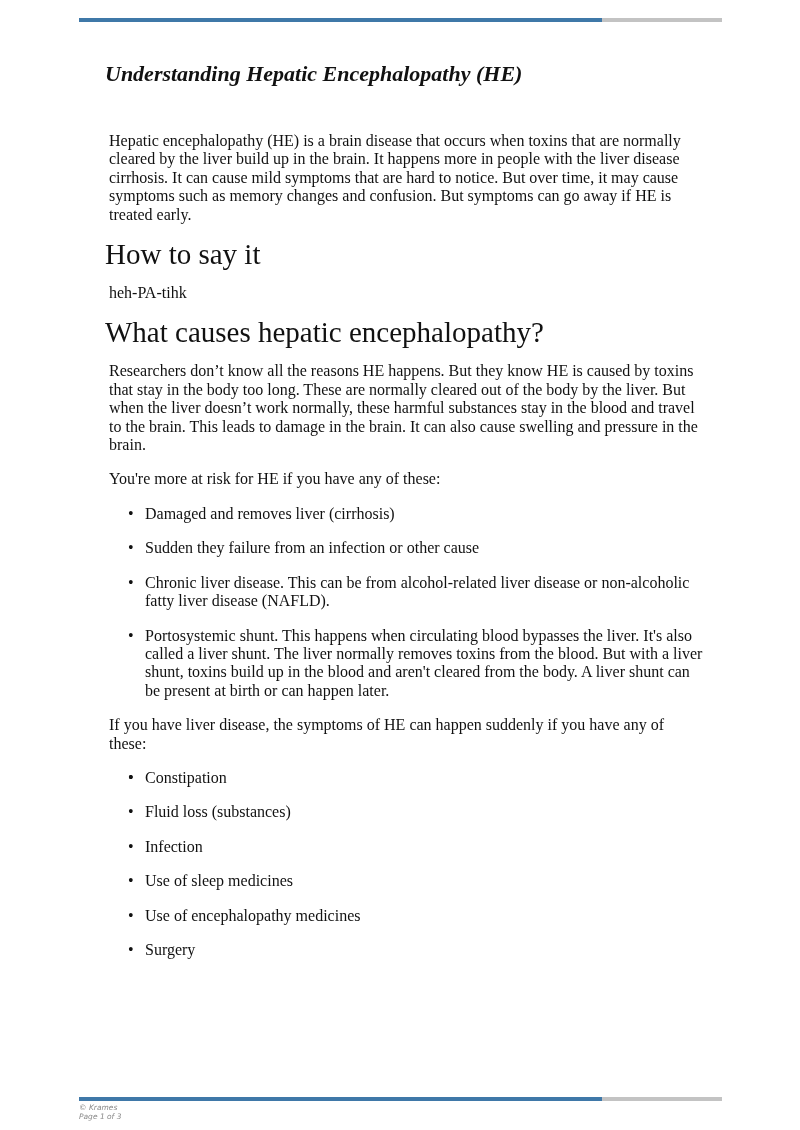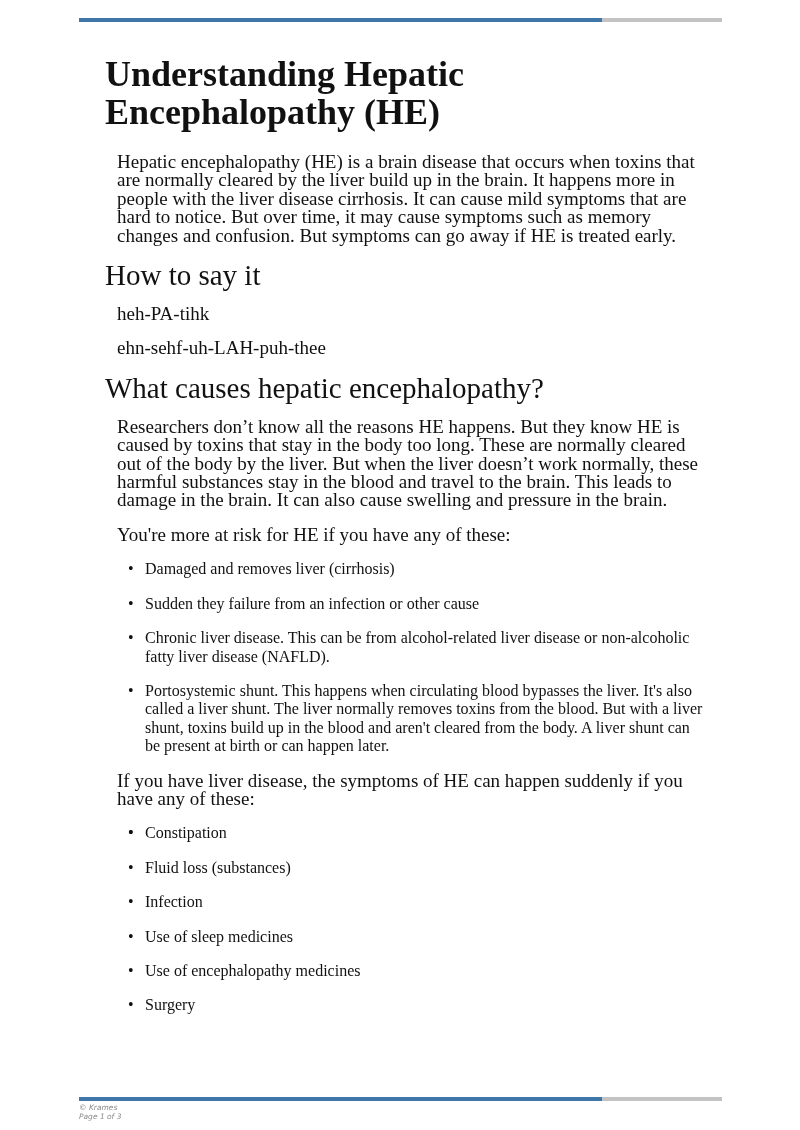--- a/index.html
+++ b/index.html
@@ -27,35 +27,36 @@
     .bar.top { top: 18px; }
     .bar.bottom { top: 1097px; }
 
     .content {
       position: absolute;
       left: 105px;
       top: 55px;
       width: 600px;
     }
     h1 {
-      font-size: 36px;
+      font-size: 22px;
       line-height: 38px;
       font-weight: bold;
-      margin: 0 0 22px 0;
+      margin: 0 0 39px 0;
+      font-style: italic;
     }
     h2 {
       font-size: 29px;
       line-height: 28px;
       font-weight: normal;
       margin: 0 0 16px 0;
     }
     p {
-      font-size: 19px;
+      font-size: 16px;
       line-height: 18.4px;
-      margin: 0 0 16px 12px;
+      margin: 0 0 16px 4px;
     }
     ul {
       margin: 0 0 16px 0;
       padding-left: 40px;
       list-style: none;
     }
     li {
       font-size: 16px;
       line-height: 18.4px;
       margin: 0 0 16px 0;
@@ -87,21 +88,20 @@
   <div class="seg-blue" style="background: rgb(63, 120, 168); width: 81.3%;"></div>
   <div class="seg-gray" style="background: rgb(195, 195, 195);"></div>
 </div>
 
 <div class="content">
   <h1>Understanding Hepatic Encephalopathy (HE)</h1>
   <p>Hepatic encephalopathy (HE) is a brain disease that occurs when toxins that are normally cleared by the liver build up in the brain. It happens more in people with the liver disease cirrhosis. It can cause mild symptoms that are hard to notice. But over time, it may cause symptoms such as memory changes and confusion. But symptoms can go away if HE is treated early.</p>
 
   <h2>How to say it</h2>
   <p>heh-PA-tihk</p>
-  <p>ehn-sehf-uh-LAH-puh-thee</p>
 
   <h2>What causes hepatic encephalopathy?</h2>
   <p>Researchers don’t know all the reasons HE happens. But they know HE is caused by toxins that stay in the body too long. These are normally cleared out of the body by the liver. But when the liver doesn’t work normally, these harmful substances stay in the blood and travel to the brain. This leads to damage in the brain. It can also cause swelling and pressure in the brain.</p>
   <p>You're more at risk for HE if you have any of these:</p>
 
   <ul>
     <li><span class="bullet">•</span><span>Damaged and removes liver (cirrhosis)</span></li>
     <li><span class="bullet">•</span><span>Sudden they failure from an infection or other cause</span></li>
     <li><span class="bullet">•</span><span>Chronic liver disease. This can be from alcohol-related liver disease or non-alcoholic fatty liver disease (NAFLD).</span></li>
     <li><span class="bullet">•</span><span>Portosystemic shunt. This happens when circulating blood bypasses the liver. It's also called a liver shunt. The liver normally removes toxins from the blood. But with a liver shunt, toxins build up in the blood and aren't cleared from the body. A liver shunt can be present at birth or can happen later.</span></li>

